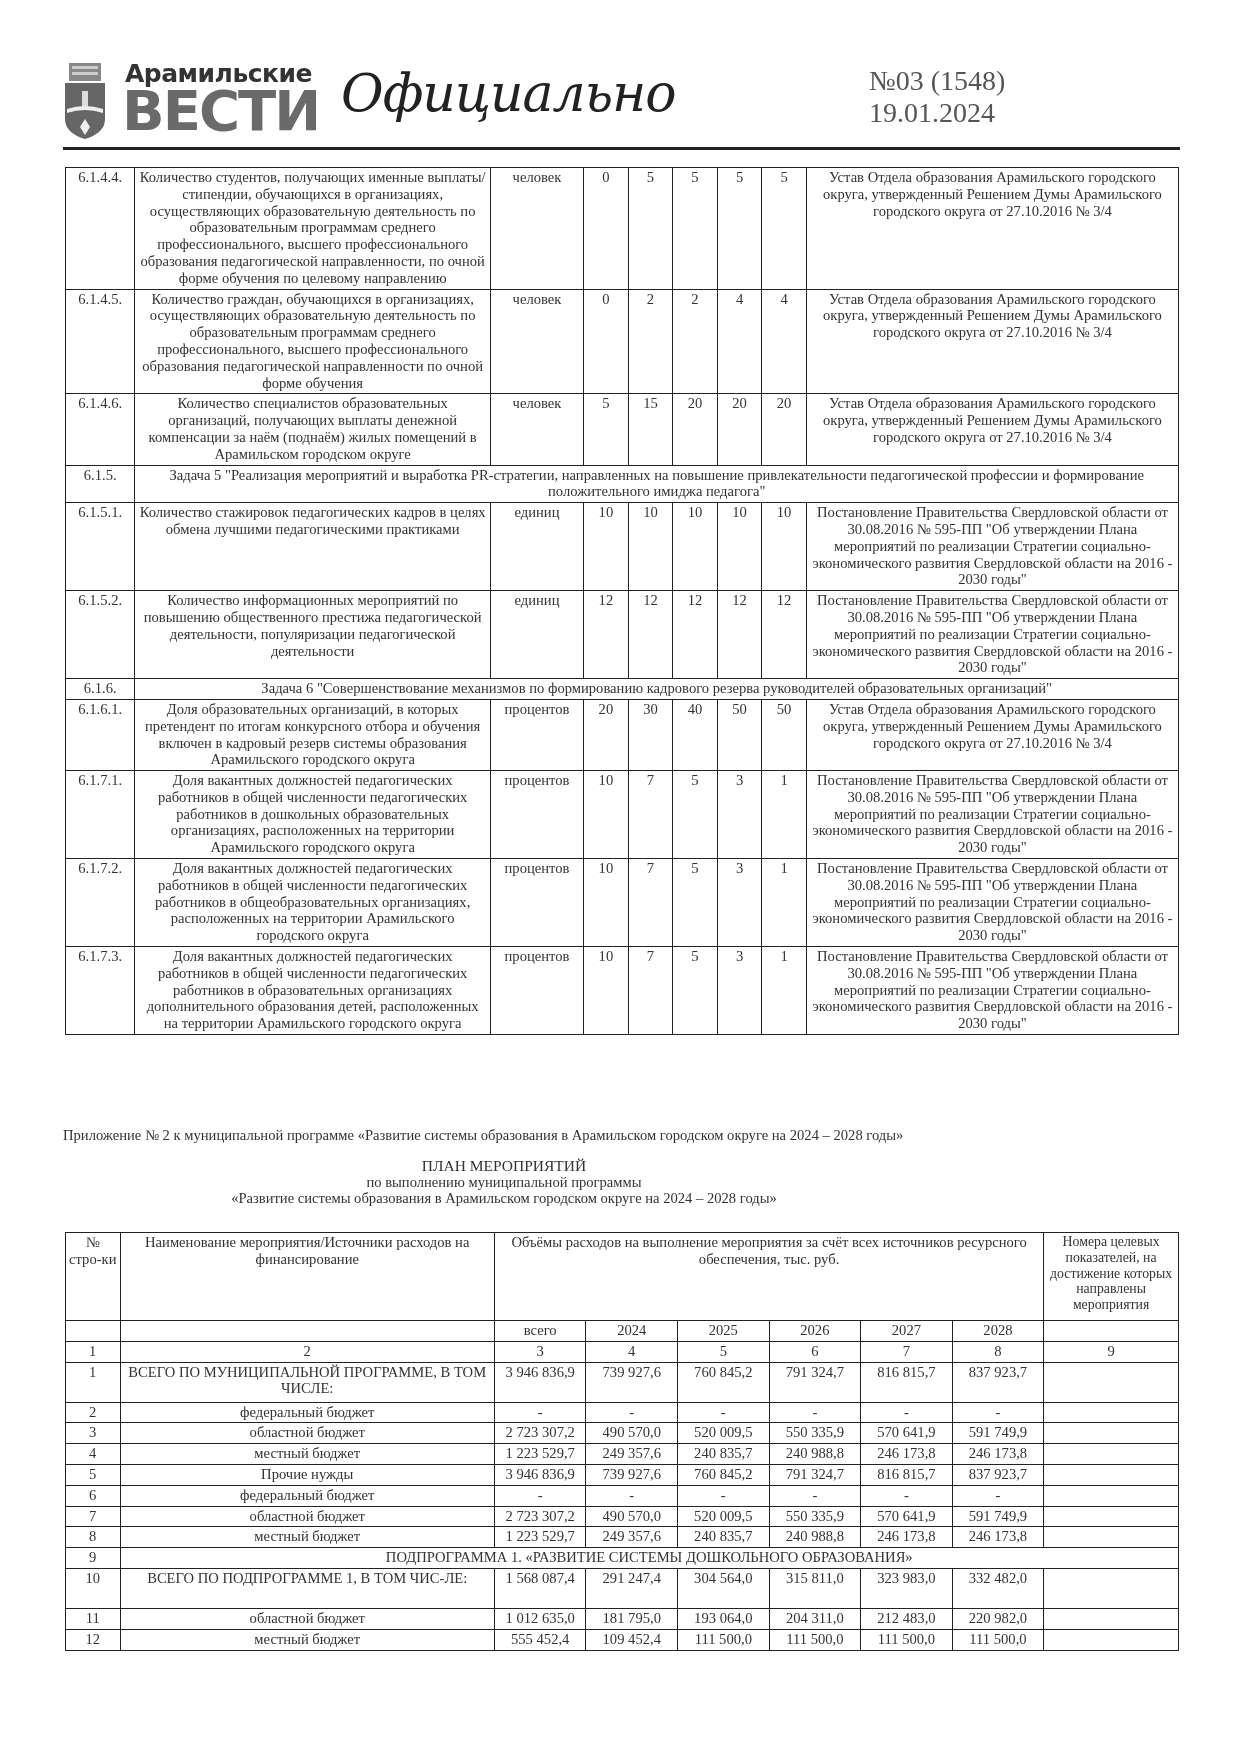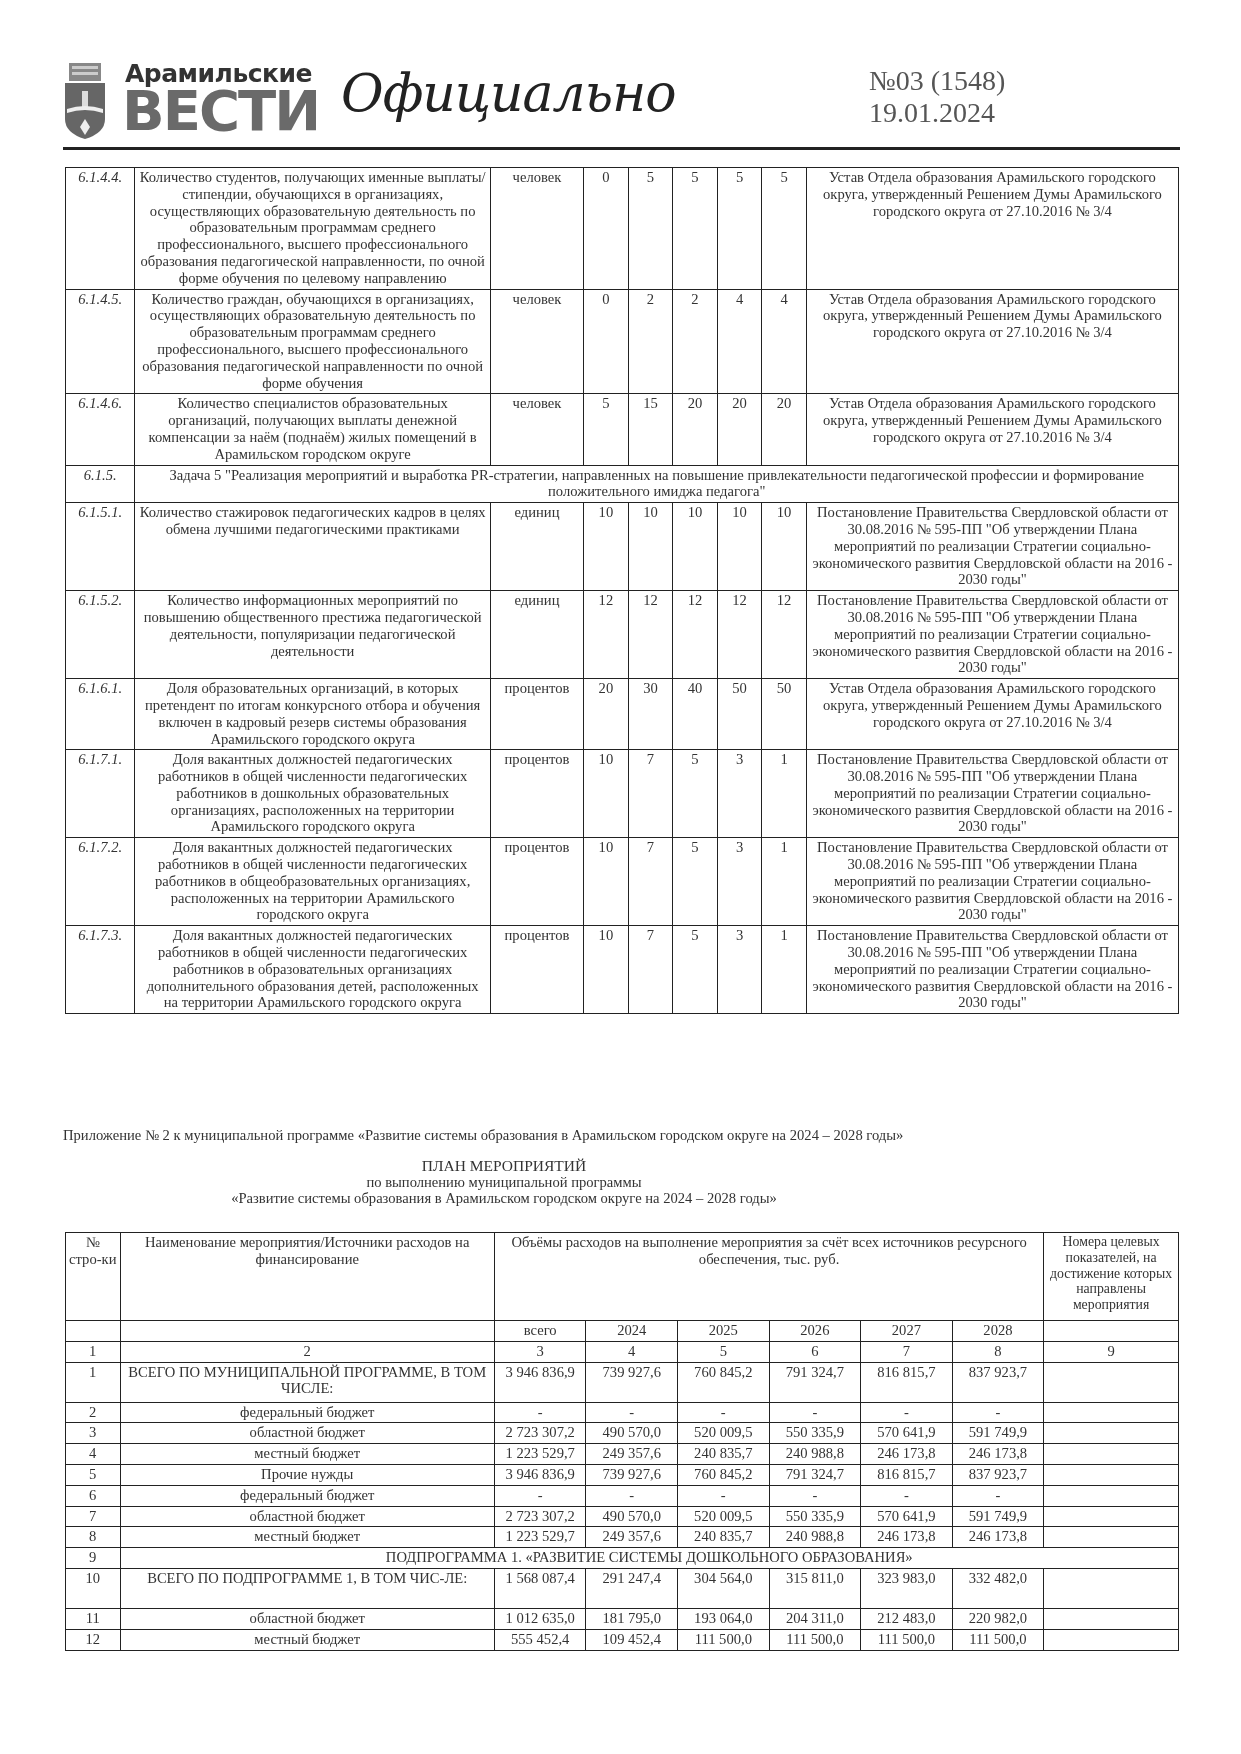--- a/index.html
+++ b/index.html
@@ -9,21 +9,21 @@
   .logo-top { position:absolute; left:62px; top:4px; font-family:"DejaVu Sans", sans-serif; font-size:25px; font-weight:bold; color:#333; letter-spacing:-0.5px; }
   .logo-bottom { position:absolute; left:59px; top:25px; font-family:"DejaVu Sans", sans-serif; font-size:56px; font-weight:bold; color:#6a6a6a; letter-spacing:-2px; line-height:62px; }
   .section-title { position:absolute; left:278px; top:8px; font-family:"DejaVu Serif", serif; font-style:italic; font-size:52px; color:#222; letter-spacing:-1px; }
   .issue { position:absolute; left:806px; top:10px; font-family:"Liberation Serif", serif; font-size:28px; color:#555; line-height:32px; }
   .page-num { position:absolute; left:1013px; top:-4px; font-family:"DejaVu Sans", sans-serif; font-weight:bold; font-size:82px; color:#111; letter-spacing:-3px; }
   .rule { position:absolute; left:63px; top:147px; width:1117px; height:3px; background:#222; }
 
   table { border-collapse:collapse; font-family:"Liberation Serif", serif; font-size:14.6px; line-height:16.8px; color:#333; }
   td { border:1.5px solid #222; text-align:center; vertical-align:top; padding:1px 4px 2px 4px; }
   .t1 { position:absolute; left:65px; top:167px; width:1114px; }
-  .t1 .code { width:62px; padding-left:2px; padding-right:2px;font-style:italic; }
+  .t1 .code { width:62px; padding-left:2px; padding-right:2px; }
   .t1 .name { width:334px; }
   .t1 .unit { width:81px; }
   .t1 .num { width:38px; padding:1px 2px; }
   .t1 .src { width:350px; }
   .task td { text-align:center; }
 
   .appendix { position:absolute; left:63px; top:1127px; width:1114px; text-align:left; font-family:"Liberation Serif", serif; font-size:14.6px; color:#333; }
   .plan-title { position:absolute; left:0; width:1008px; text-align:center; font-family:"Liberation Serif", serif; color:#333; }
   .pt1 { top:1157px; font-size:15.5px; }
   .pt2 { top:1174px; font-size:14.6px; }
@@ -112,20 +112,24 @@
       <tr>
         <td class="code">6.1.5.2.</td>
         <td class="name">Количество информационных мероприятий по повышению общественного престижа педагогической деятельности, популяризации педагогической деятельности</td>
         <td class="unit">единиц</td>
         <td class="num">12</td>
         <td class="num">12</td>
         <td class="num">12</td>
         <td class="num">12</td>
         <td class="num">12</td>
         <td class="src">Постановление Правительства Свердловской области от 30.08.2016 № 595-ПП "Об утверждении Плана мероприятий по реализации Стратегии социально-экономического развития Свердловской области на 2016 - 2030 годы"</td>
+      </tr>
+      <tr class="task">
+        <td class="code">6.1.6.</td>
+        <td colspan="8">Задача 6 "Совершенствование механизмов по формированию кадрового резерва руководителей образовательных организаций"</td>
       </tr>
       <tr>
         <td class="code">6.1.6.1.</td>
         <td class="name">Доля образовательных организаций, в которых претендент по итогам конкурсного отбора и обучения включен в кадровый резерв системы образования Арамильского городского округа</td>
         <td class="unit">процентов</td>
         <td class="num">20</td>
         <td class="num">30</td>
         <td class="num">40</td>
         <td class="num">50</td>
         <td class="num">50</td>

